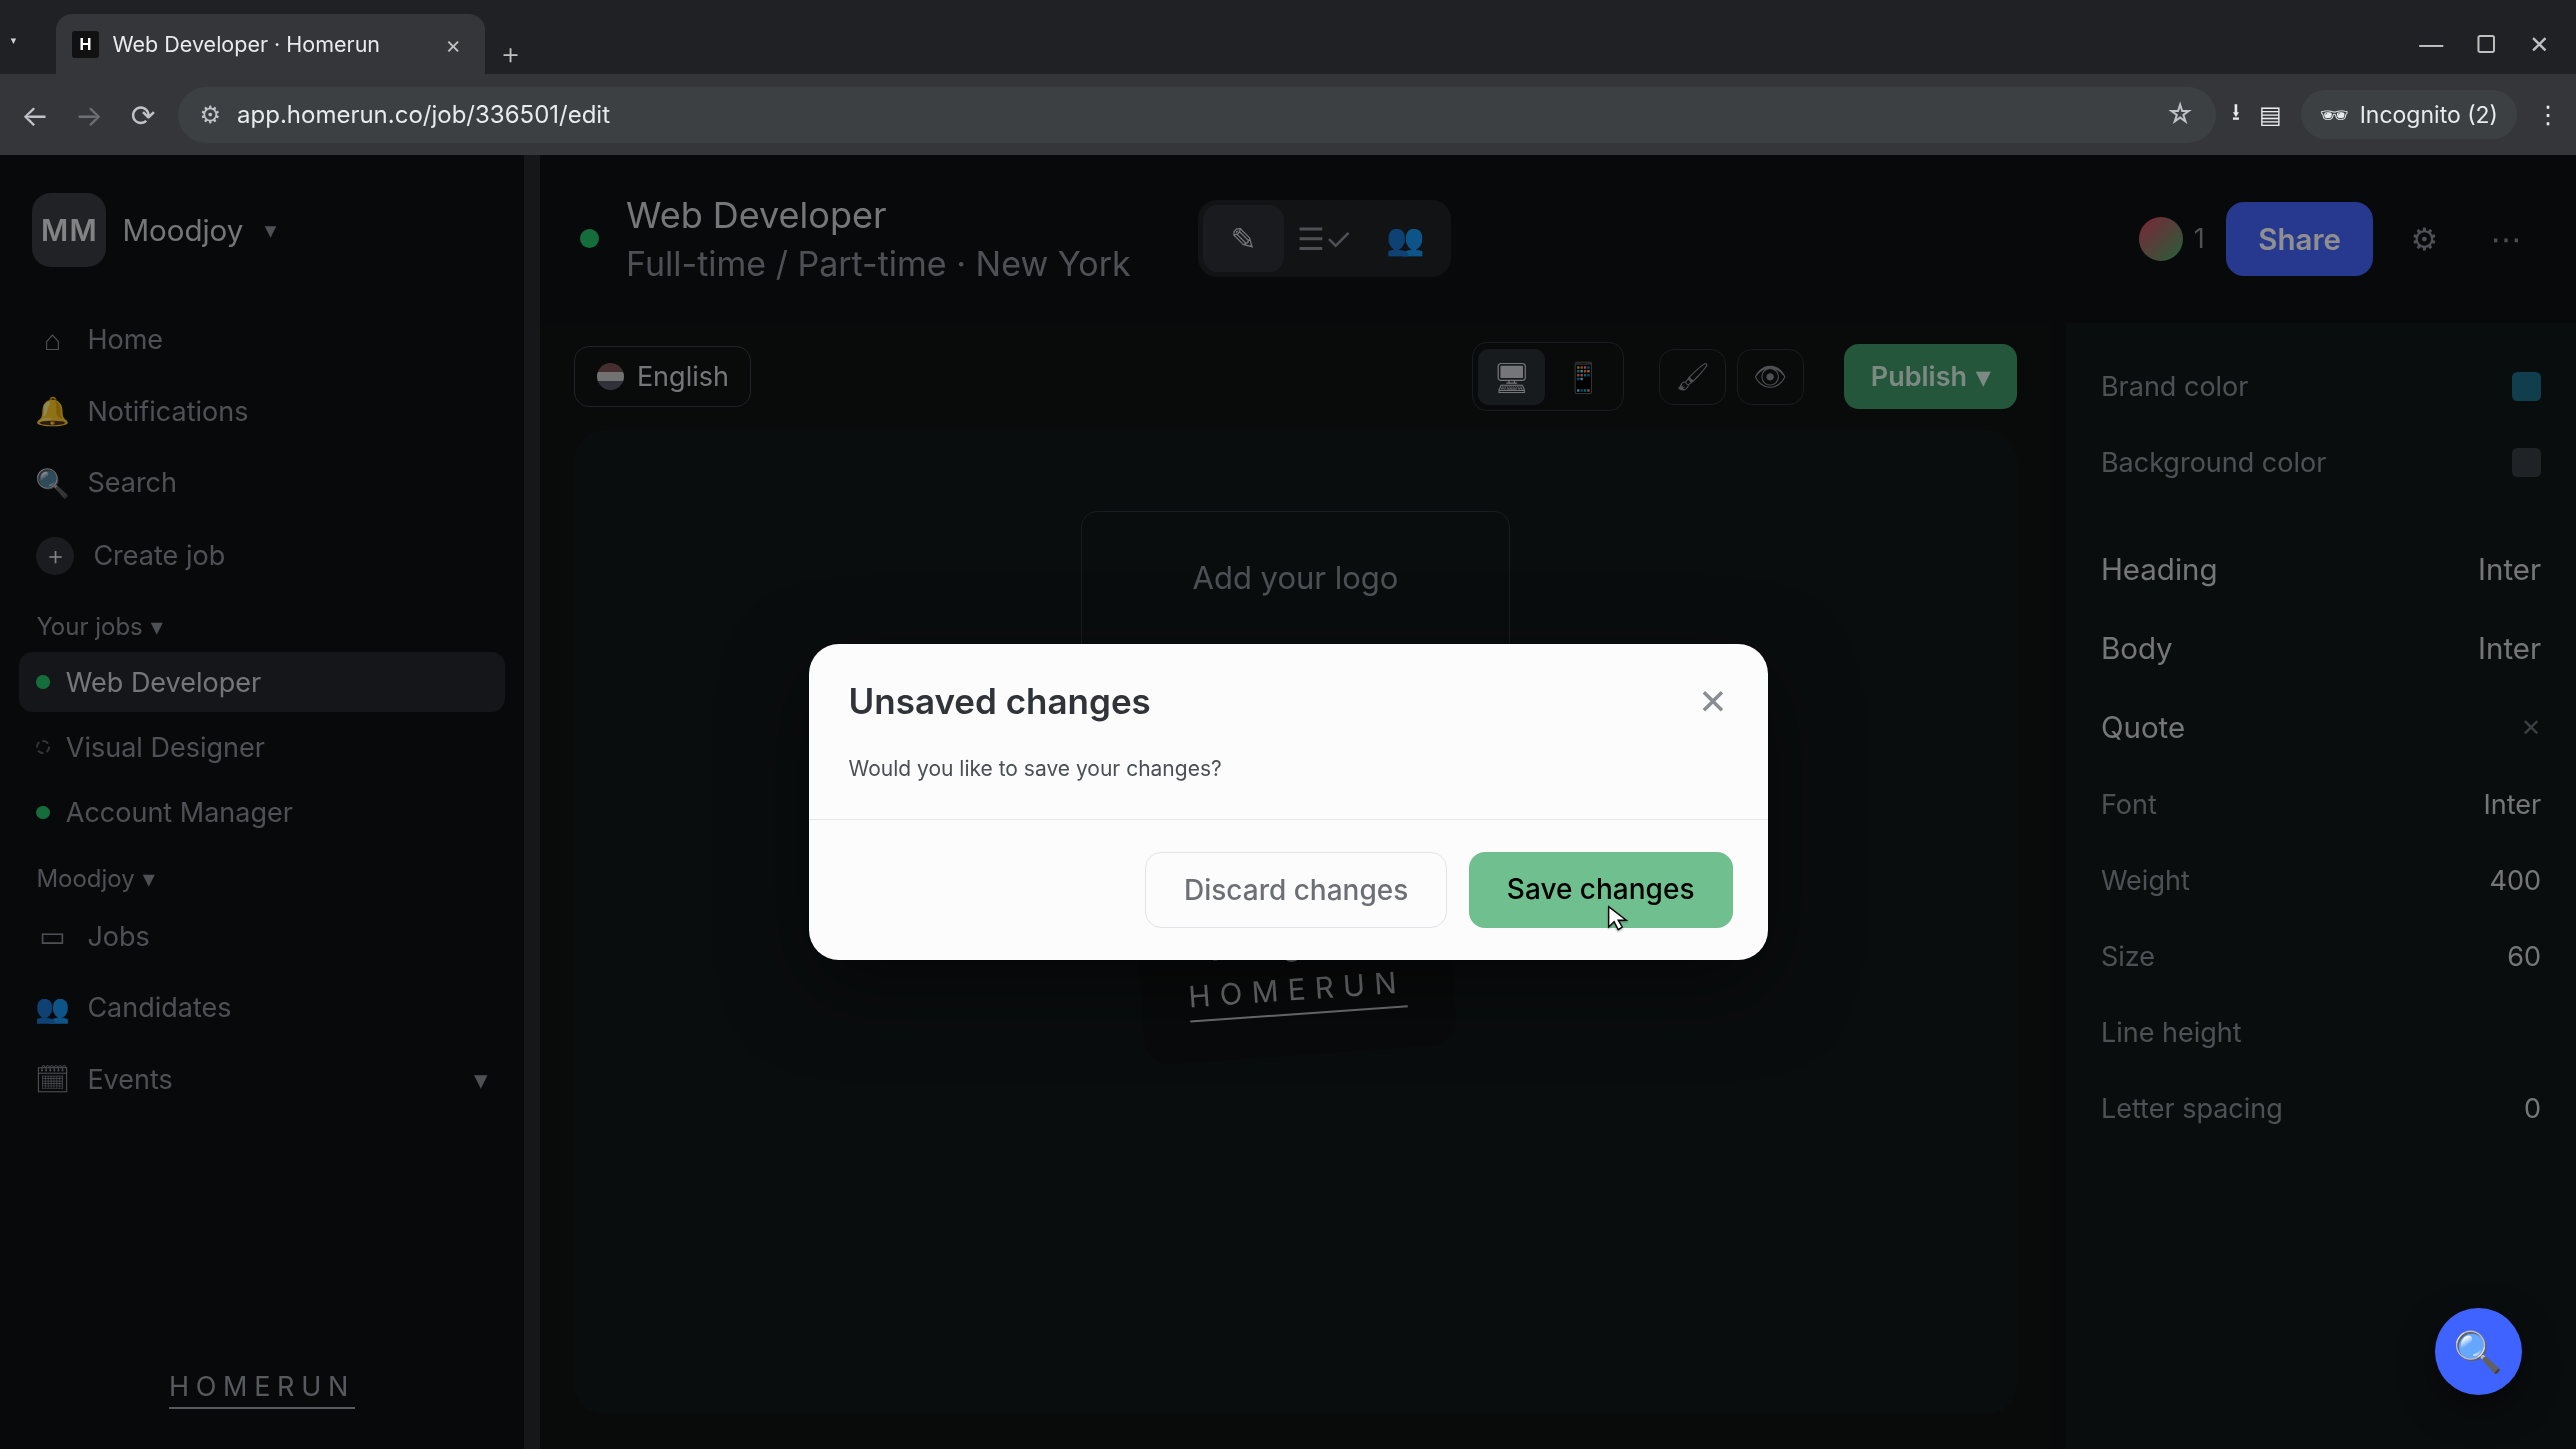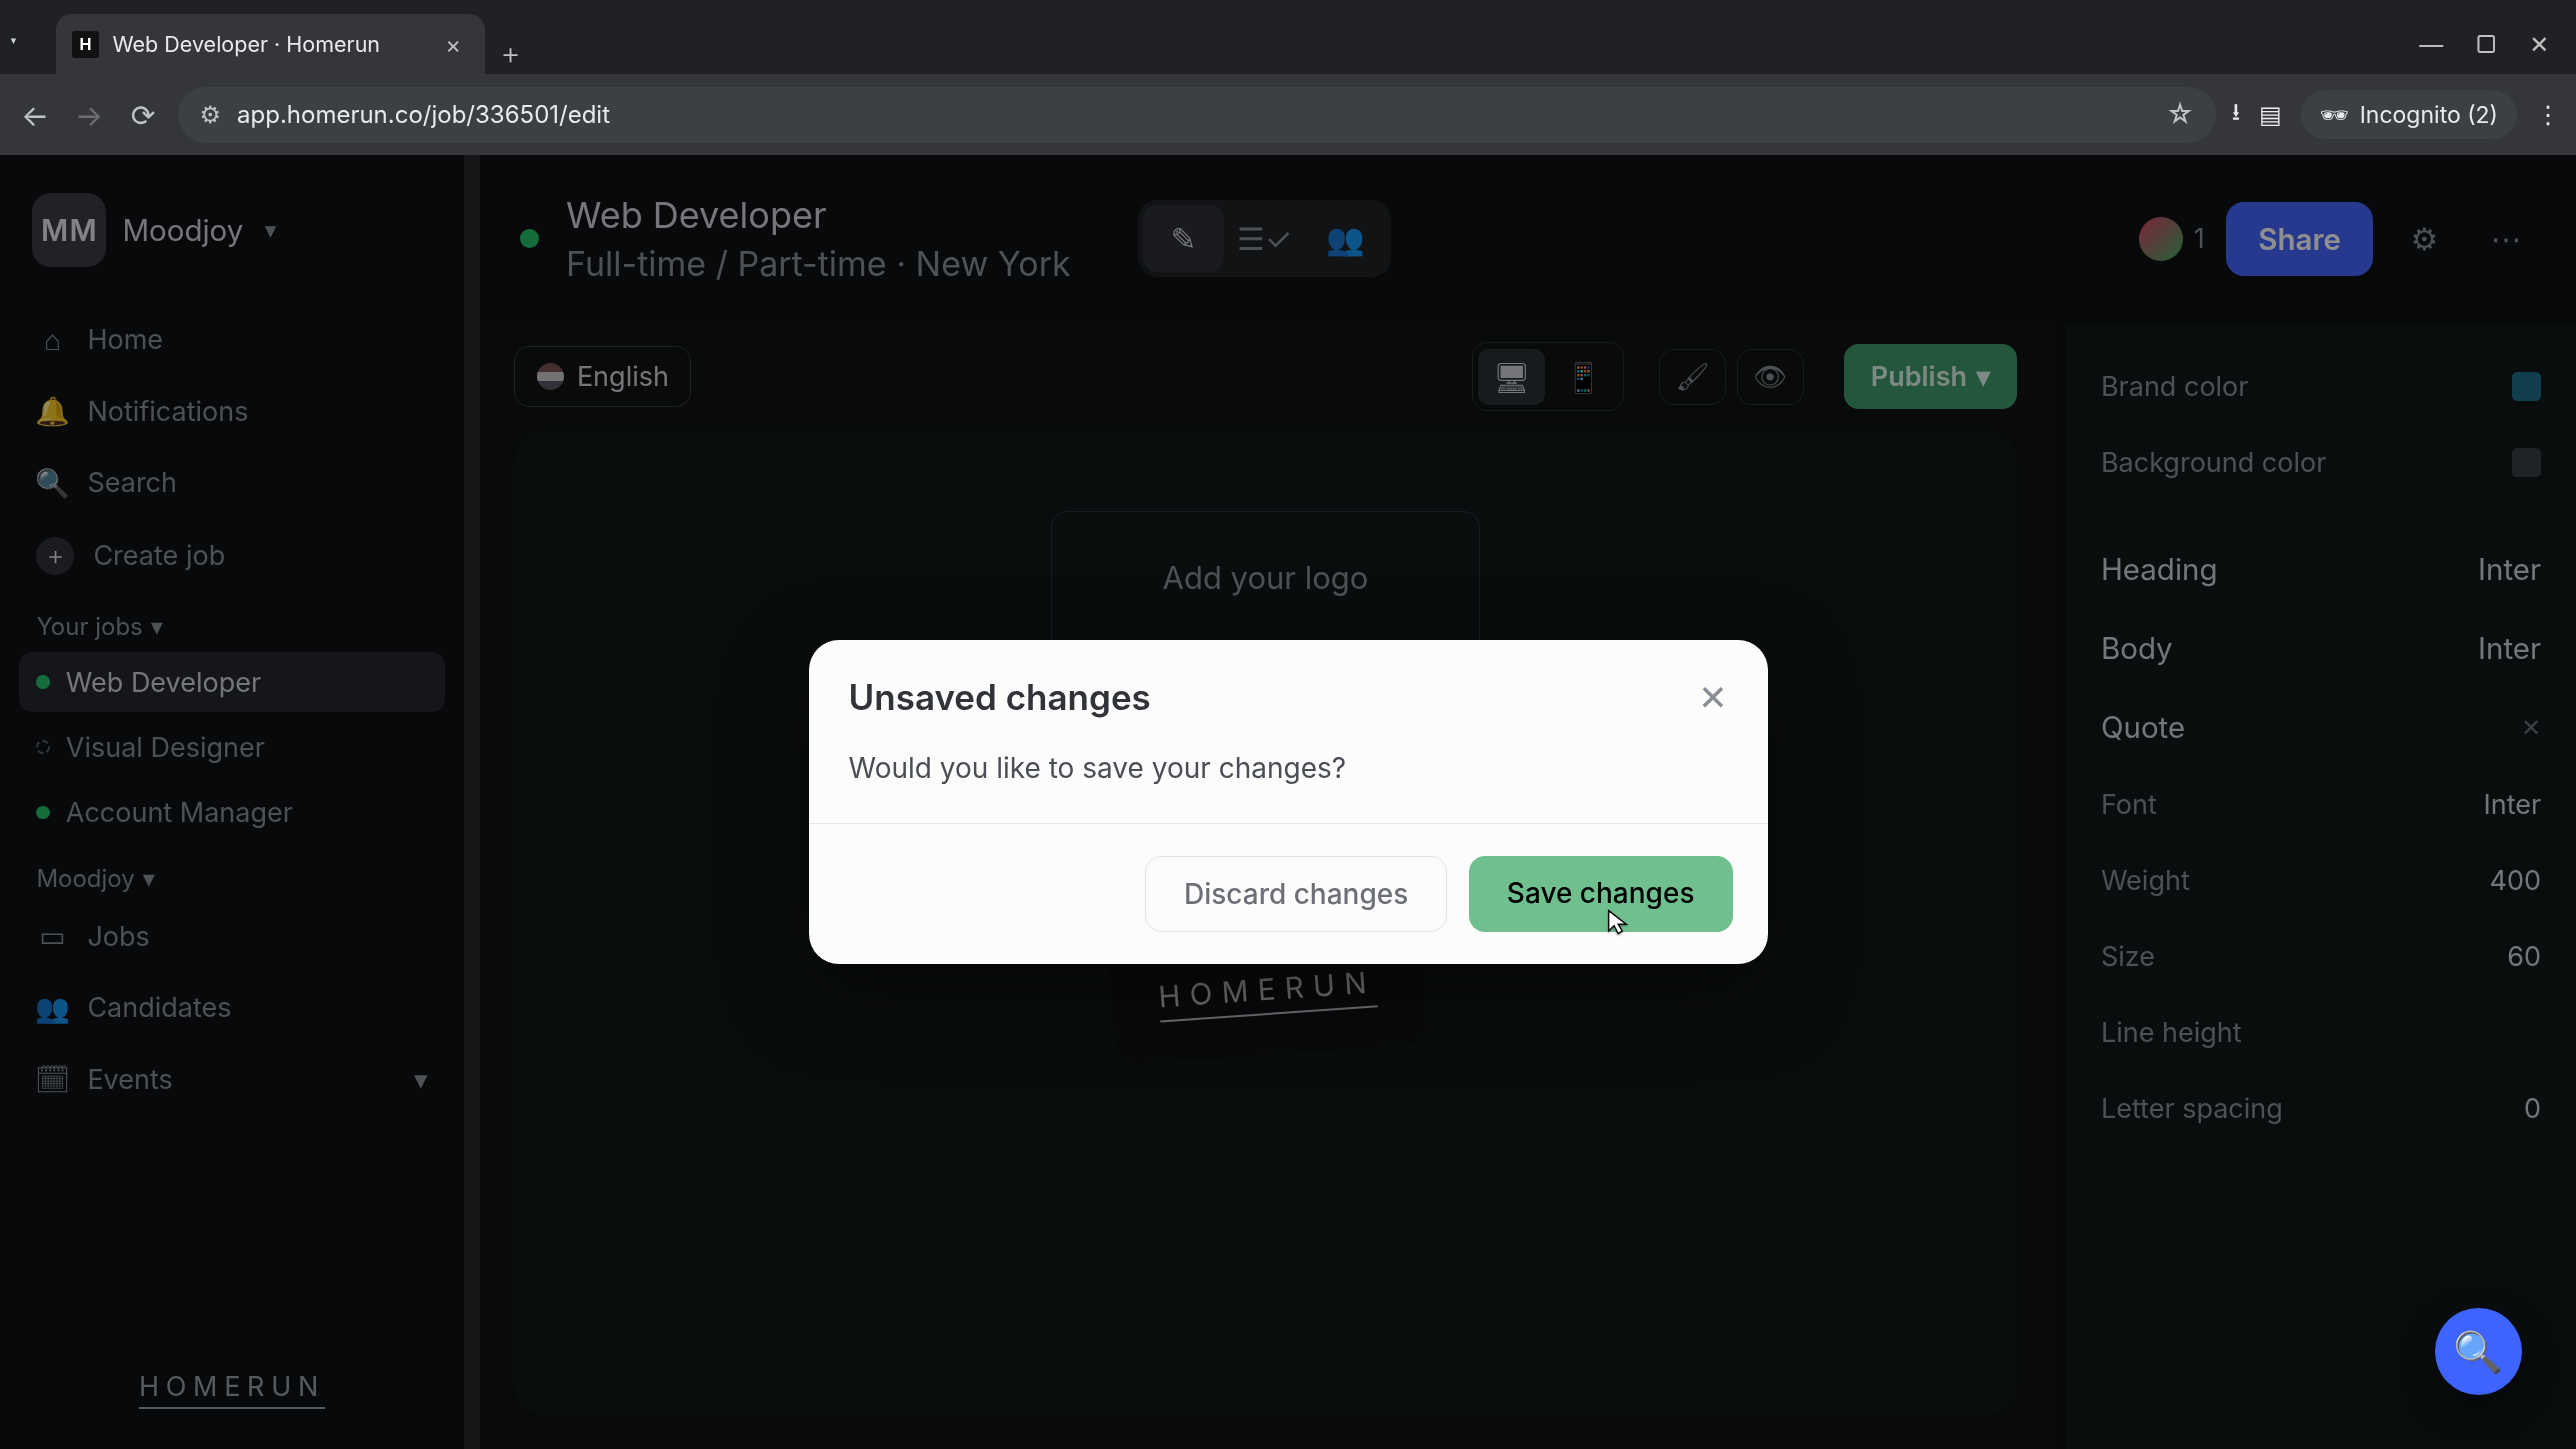--- a/index.html
+++ b/index.html
@@ -95,21 +95,21 @@
   
   .app {
     flex:1;
     background: var(--bg-dark);
     display:flex;
     position:relative;
   }
 
   
   .sidebar {
-    width: 464px;
+    width: 524px;
     background: var(--bg-dark);
     padding: 27px 19px;
     display:flex;flex-direction:column;gap:5.4px;
     font-size:27px;
   }
   .workspace {
     display:flex;align-items:center;gap:16px;
     padding:10.7px 13.4px;border-radius:13.4px;
     margin-bottom:24px;
   }
@@ -286,21 +286,21 @@
     overflow:hidden;
   }
   .modal-head{
     display:flex;align-items:center;justify-content:space-between;
     padding:36px 40px 27px;
   }
   .modal-head h2{margin:0;font-size:35px;font-weight:600;color:#303338;}
   .modal-head .x{font-size:35px;color:#8a8e94;cursor:pointer;}
   .modal-body{
     padding:6.7px 40px 38px;
-    font-size:28px;
+    font-size:21px;
     border-bottom:0.7px solid #e7e8ea;
   }
   .modal-actions{
     display:flex;justify-content:flex-end;gap:21.5px;
     padding:32px 35px;
   }
   .btn{
     padding:20px 38px;border-radius:16px;font-size:28px;font-weight:500;cursor:pointer;
   }
   .btn.ghost{background:transparent;border:1.3px solid #e1e3e6;color:#6c7076;}

